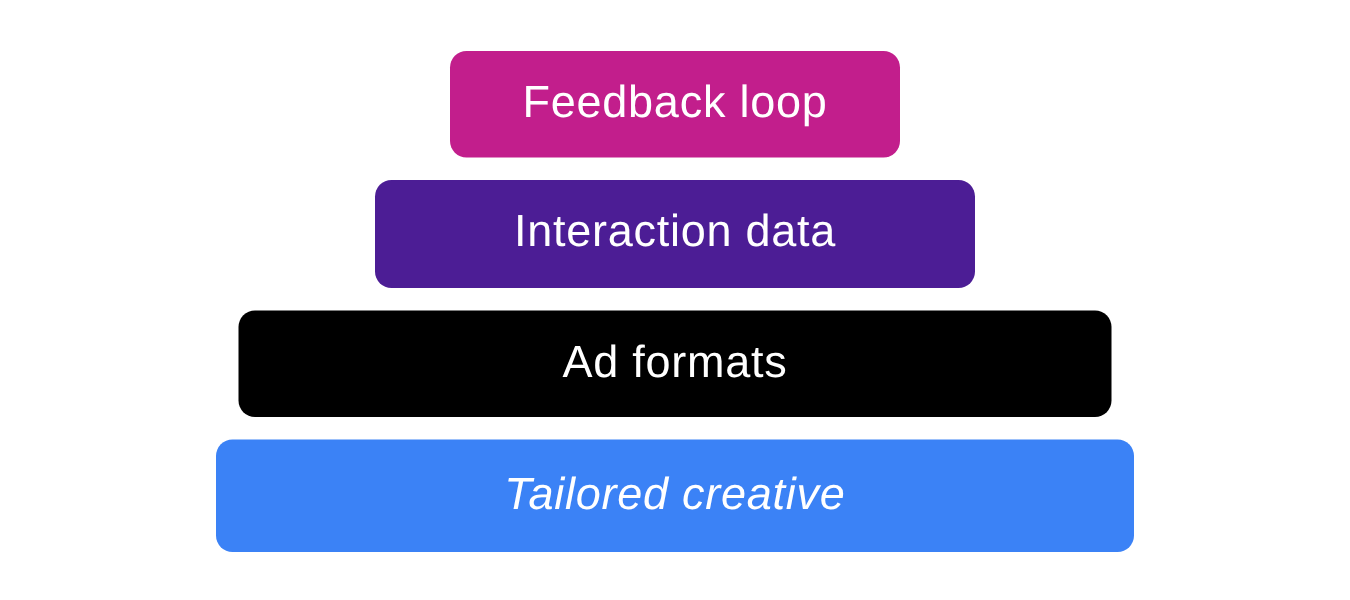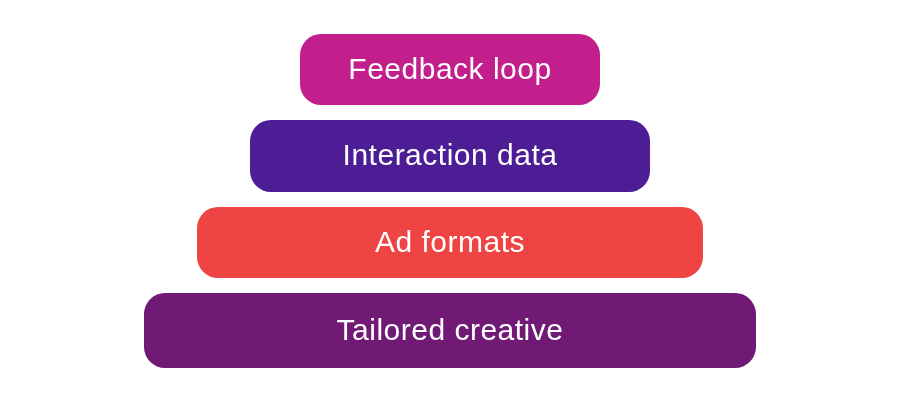--- a/index.html
+++ b/index.html
@@ -19,21 +19,21 @@
     flex-direction: column;
     align-items: center;
     box-sizing: border-box;
     padding-top: 34px;
     gap: 15px;
   }
   .layer {
     display: flex;
     align-items: center;
     justify-content: center;
-    border-radius: 21px;
+    border-radius: 11px;
     box-sizing: border-box;
     flex: 0 0 auto;
   }
   .layer-label {
     color: #ffffff;
     font-size: 30px;
     font-weight: 400;
     letter-spacing: 0.5px;
     line-height: 1;
     white-space: nowrap;
@@ -47,21 +47,21 @@
 <div class="canvas" style="background: rgb(255, 255, 255);">
 
   <div class="layer" style="background: rgb(194, 30, 140); width: 300px; height: 71px;">
     <span class="layer-label" style="color: rgb(255, 255, 255);">Feedback loop</span>
   </div>
 
   <div class="layer" style="background: #4c1d95; width: 400px; height: 72px;">
     <span class="layer-label" style="color: rgb(255, 255, 255);">Interaction data</span>
   </div>
 
-  <div class="layer" style="background: #ef4444; width: 506px; height: 71px;">
+  <div class="layer" style="background: #000000; width: 582px; height: 71px;">
     <span class="layer-label" style="color: rgb(255, 255, 255);">Ad formats</span>
   </div>
 
-  <div class="layer" style="background: #701a75; width: 612px; height: 75px;">
+  <div class="layer" style="background: #3b82f6; width: 612px; height: 75px; font-style: italic;">
     <span class="layer-label" style="color: rgb(255, 255, 255);">Tailored creative</span>
   </div>
 
 </div>
 
 </body></html>

